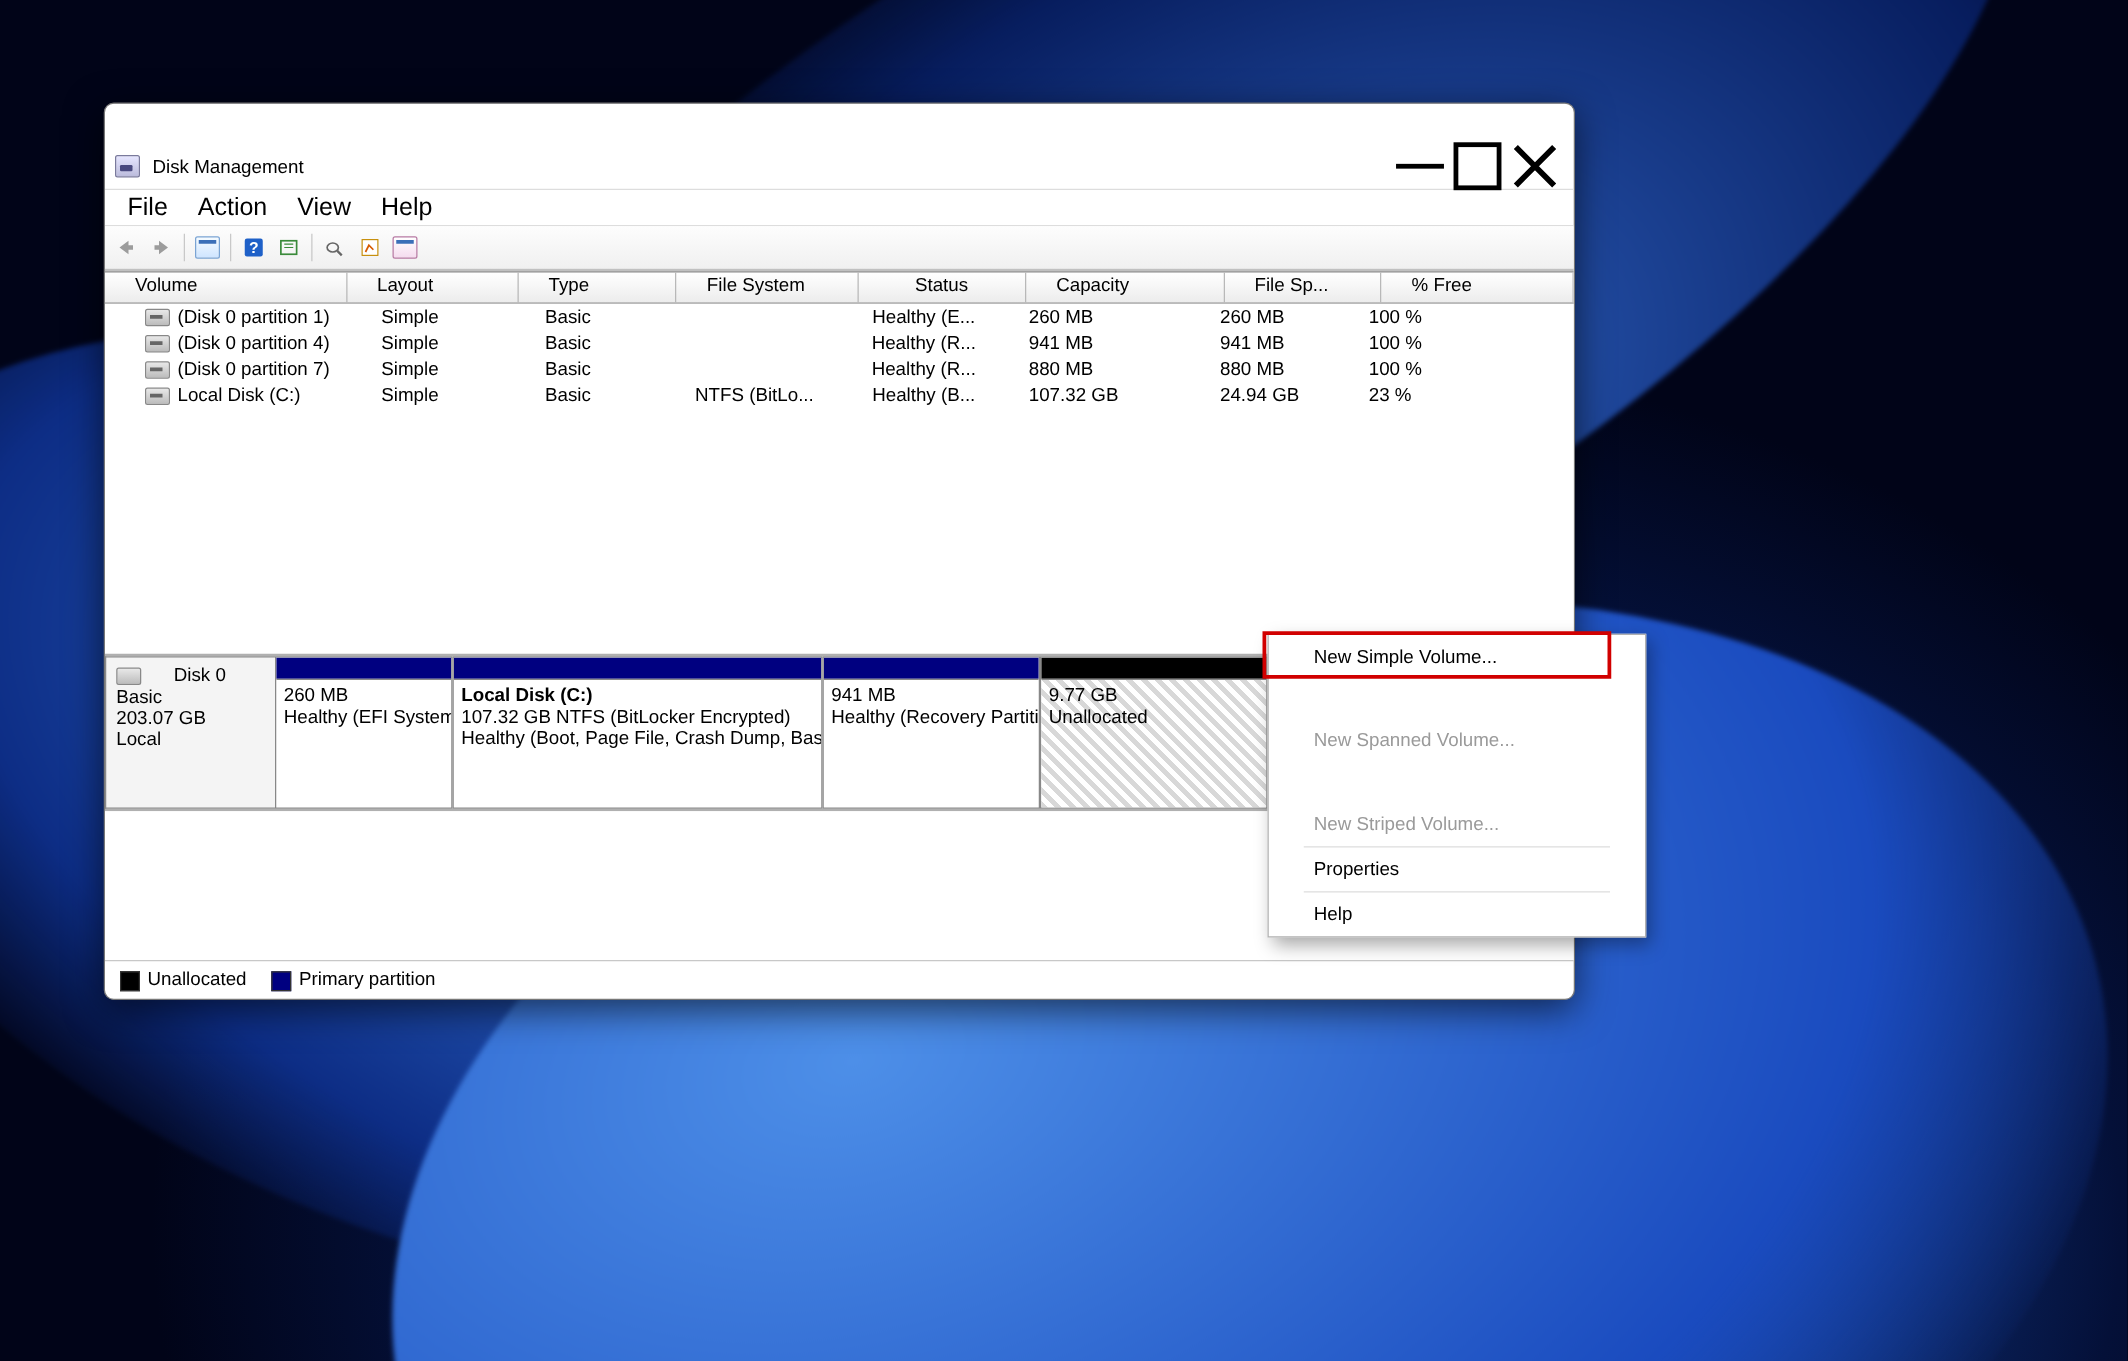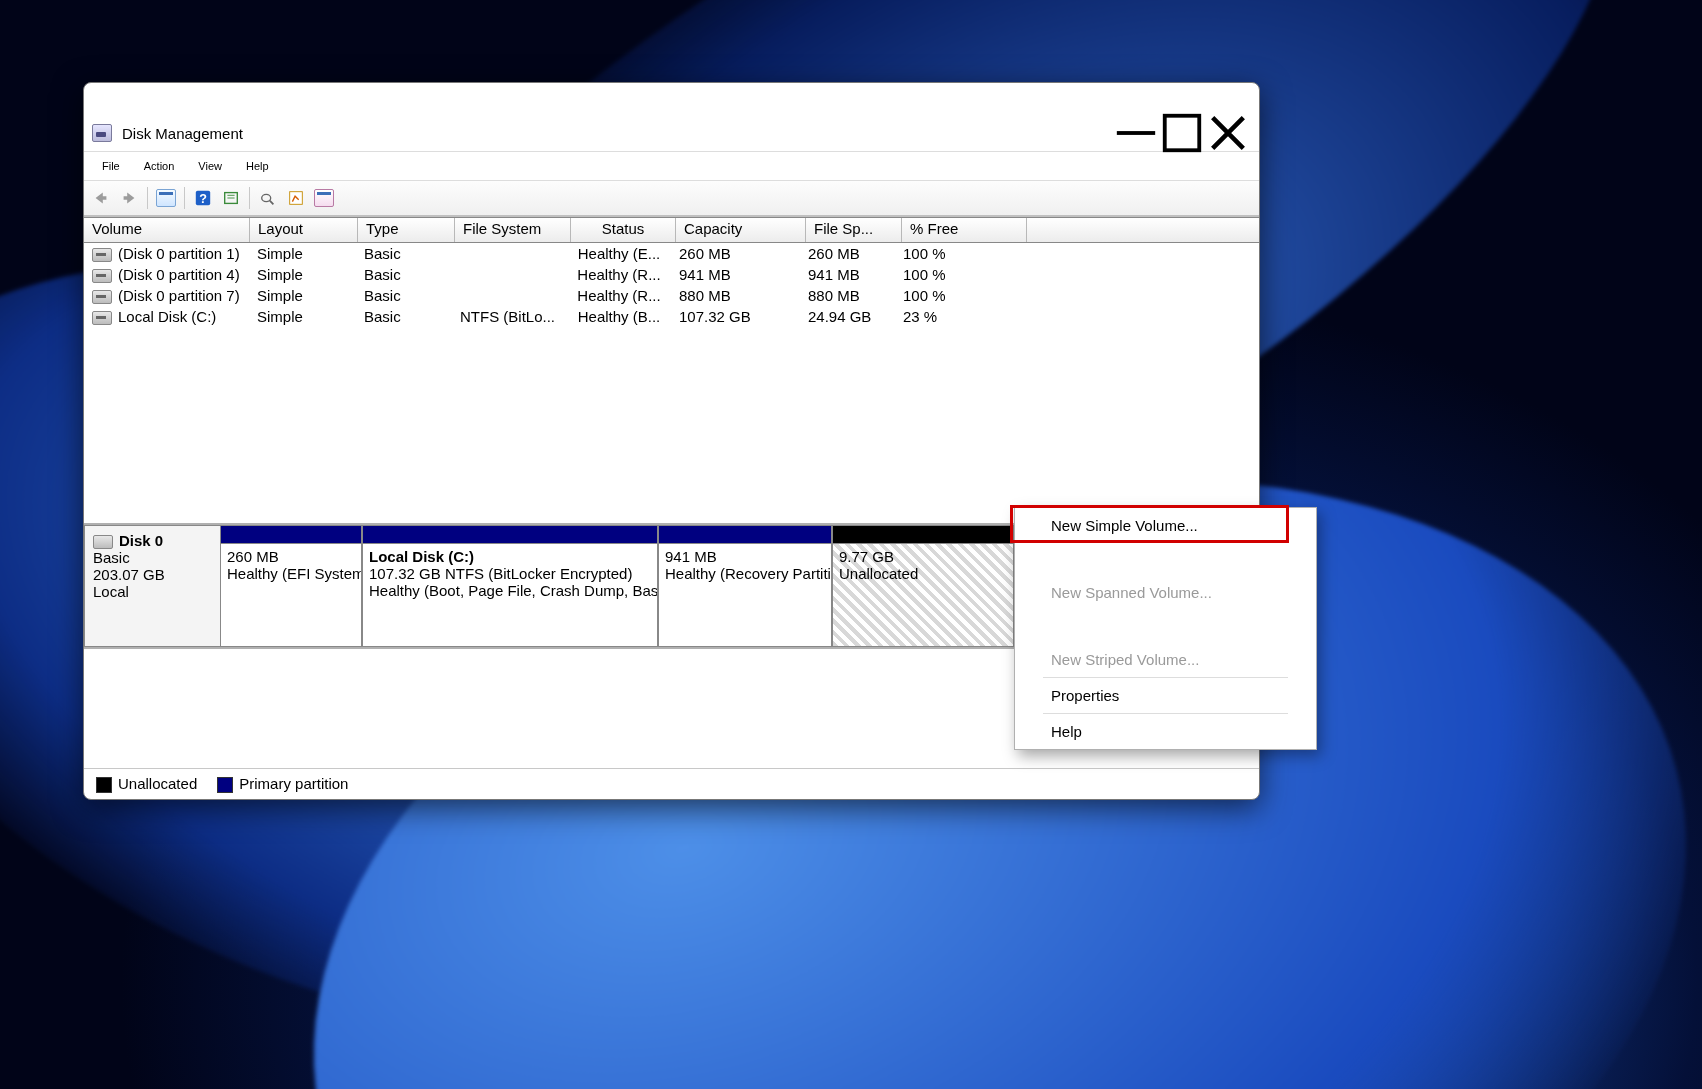--- a/index.html
+++ b/index.html
@@ -13,44 +13,44 @@
   .s3{width:1500px;height:600px;left:200px;top:-100px;background:radial-gradient(ellipse at 50% 80%,#2f64c5,#071d5e 60%,transparent 80%);transform:rotate(-30deg);}
 
   .window{position:absolute;left:83px;top:82px;width:1175px;height:716px;background:#fff;border:1px solid #777;border-radius:8px;box-shadow:0 8px 30px rgba(0,0,0,.6);display:flex;flex-direction:column;overflow:hidden;}
   .titlebar{height:36px;display:flex;align-items:center;padding:0 8px;border-bottom:1px solid #ddd;margin-top:32px;}
   .titlebar .appicon{width:18px;height:16px;background:linear-gradient(#e6e6ff,#bcbcdc);border:1px solid #7a7a9c;border-radius:2px;position:relative;margin-right:10px;}
   .titlebar .appicon::after{content:"";position:absolute;left:3px;top:7px;width:10px;height:5px;background:#4a4a80;border-radius:1px;}
   .titlebar .title{flex:0 0 auto;}
   .titlebar .spacer{flex:1;}
   .winbtn{width:46px;height:32px;display:flex;align-items:center;justify-content:center;color:#000;}
 
-  .menubar{height:28px;display:flex;align-items:center;padding:0 6px;border-bottom:1px solid #ddd;font-size:11px;text-align:center;}
+  .menubar{height:28px;display:flex;align-items:center;padding:0 6px;border-bottom:1px solid #ddd;font-size:20px;text-align:center;}
   .menubar span{padding:2px 12px;}
 
   .toolbar{height:34px;display:flex;align-items:center;padding:0 4px;border-bottom:2px solid #c0c0c0;background:linear-gradient(#fdfdfd,#f0f0f0);gap:2px;}
   .tbtn{width:24px;height:24px;display:flex;align-items:center;justify-content:center;border:1px solid transparent;border-radius:3px;}
   .tsep{width:1px;height:22px;background:#c8c8c8;margin:0 3px;}
   .tbtn svg{width:18px;height:18px;}
   .arrowg{fill:#9c9c9c;}
   .propico{background:linear-gradient(#f5fbff,#cfe5ff);border:1px solid #7aa4d4;border-radius:2px;width:18px;height:16px;position:relative;}
   .propico::after{content:"";position:absolute;left:2px;right:2px;top:2px;height:3px;background:#3b6fb8;}
 
   .listhdr{display:flex;height:24px;border-top:1px solid #888;border-bottom:1px solid #888;background:linear-gradient(#fff,#ececec);}
-  .lh{border-right:1px solid #b8b8b8;padding:2px 8px;font-size:15px;white-space:nowrap;overflow:hidden;}
+  .lh{border-right:1px solid #b8b8b8;padding:2px 24px;font-size:15px;white-space:nowrap;overflow:hidden;}
   .c-vol{width:149px;}.c-lay{width:91px;}.c-typ{width:80px;}.c-fs{width:99px;}.c-sta{width:88px;text-align:center;}.c-cap{width:113px;}.c-fsp{width:79px;}.c-pf{width:108px;}
   .listbody{flex:0 0 auto;height:280px;overflow:hidden;background:#fff;border-bottom:2px solid #b0b0b0;}
   .row{display:flex;height:21px;align-items:center;}
-  .cell{padding:0 8px;font-size:15px;white-space:nowrap;overflow:hidden;text-overflow:ellipsis;}
+  .cell{padding:0 8px;font-size:15px;white-space:nowrap;overflow:hidden;text-overflow:ellipsis;margin-left:24px;}
   .volicon{display:inline-block;width:18px;height:12px;vertical-align:middle;margin-right:6px;background:linear-gradient(#e8e8e8,#bcbcbc);border:1px solid #888;border-radius:2px;position:relative;}
   .volicon::after{content:"";position:absolute;left:3px;top:4px;width:10px;height:3px;background:#666;}
 
   .graphpane{flex:0 0 auto;background:#fff;height:122px;border-bottom:2px solid #b0b0b0;display:flex;}
   .diskinfo{width:132px;border:1px solid #888;border-right:none;padding:6px 8px;background:#f4f4f4;position:relative;}
   .diskinfo .dicon{display:inline-block;width:18px;height:12px;background:linear-gradient(#e8e8e8,#bcbcbc);border:1px solid #888;border-radius:2px;margin-right:6px;vertical-align:middle;}
-  .diskinfo .dname{font-weight:700;}
+  .diskinfo .dname{font-weight:400;margin-left:20px;}
   .diskstrip{flex:1;display:flex;border-right:1px solid #888;}
   .part{border:1px solid #888;margin-right:0;display:flex;flex-direction:column;overflow:hidden;position:relative;}
   .partband{height:17px;width:100%;}
   .partinner{flex:1;border-top:1px solid #888;padding:4px 6px;font-size:15px;overflow:hidden;white-space:nowrap;}
   .band-blue{background:#000080;}
   .band-black{background:#000;}
   .hatched{background:repeating-linear-gradient(45deg,#d8d8d8 0 4px,#fff 4px 8px);}
 
   .bottompad{flex:1;background:#fff;}
   .legend{height:30px;border-top:1px solid #c8c8c8;display:flex;align-items:center;padding:0 12px;gap:20px;font-size:15px;}

